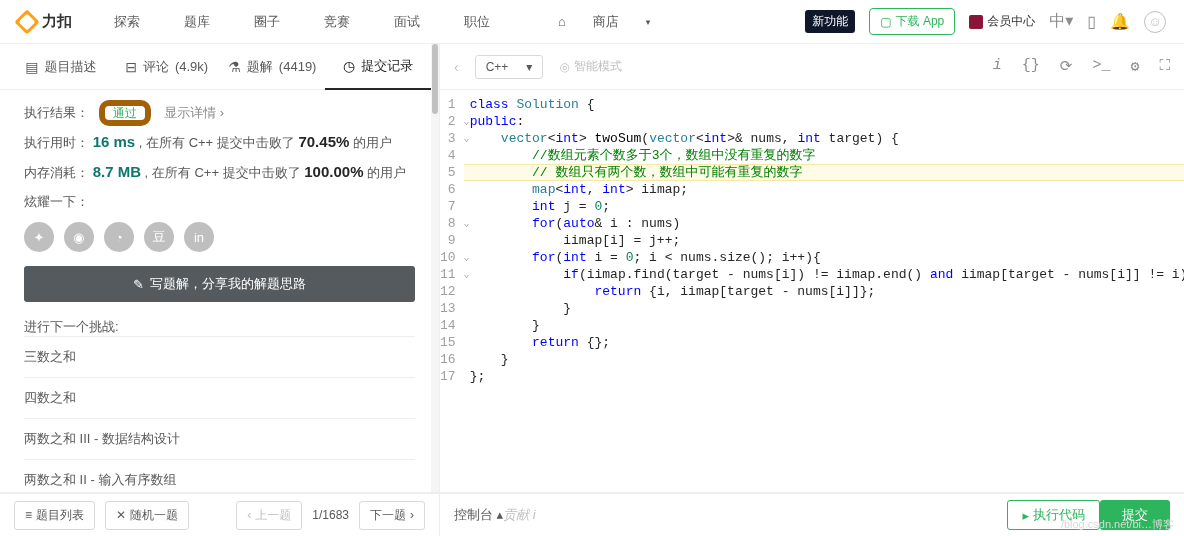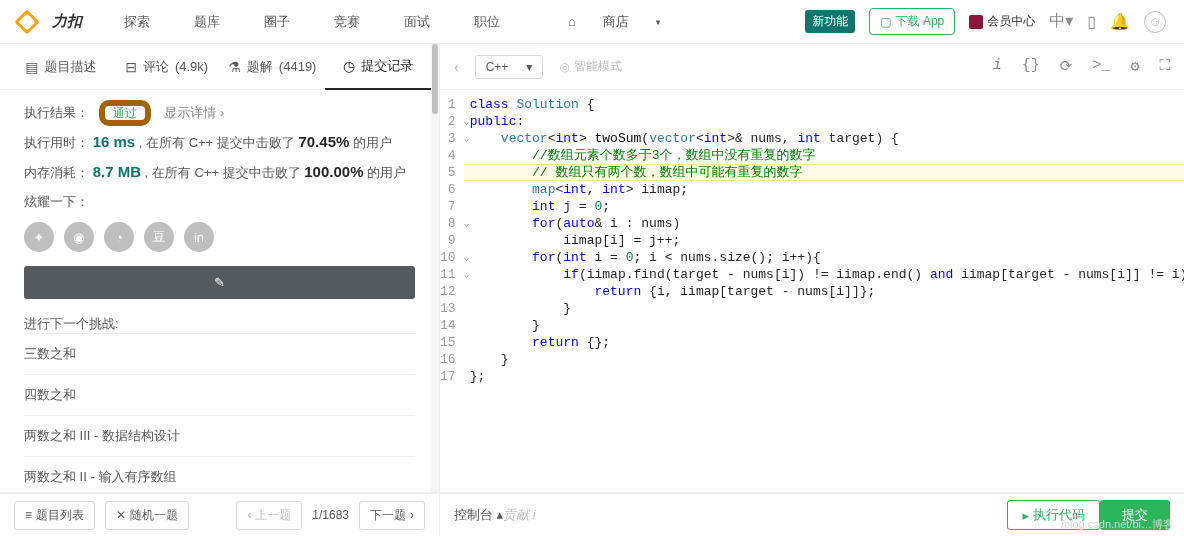--- a/index.html
+++ b/index.html
@@ -1,28 +1,28 @@
 <!DOCTYPE html>
 <html><head>
 <meta charset="utf-8">
 <style>
 * { margin: 0; padding: 0; box-sizing: border-box; }
 body { font-family: -apple-system, "Helvetica Neue", Arial, sans-serif; font-size: 13px; color: #262626; background: #fff; width: 1184px; height: 536px; overflow: hidden; position: relative; }
 
 
 .topnav { height: 44px; border-bottom: 1px solid #eee; display: flex; align-items: center; padding: 0 18px; }
-.logo { display: flex; align-items: center; gap: 16px; margin-right: 18px; font-style: italic; }
+.logo { display: flex; align-items: center; gap: 6px; margin-right: 18px; }
 .logo-icon { width: 18px; height: 18px; background: linear-gradient(135deg,#FFA116,#FFA116); border-radius: 3px; transform: rotate(45deg); position: relative; }
 .logo-icon::after { content:''; position:absolute; inset:3px; background:#fff; border-radius:2px; }
 .logo-txt { font-weight: 700; font-size: 15px; color:#333; }
 .nav-links { display: flex; gap: 20px; }
 .nav-links span { color: #595959; cursor: pointer; margin-left: 24px; }
 .nav-links .shop { color: #FFA116; display:flex; align-items:center; gap:3px;}
 .nav-right { margin-left: auto; display: flex; align-items: center; gap: 14px; }
-.badge-green { background:#0f766e; color:#fff; font-size:12px; padding:3px 7px; border-radius:3px; }
+.badge-green { background:#0f172a; color:#fff; font-size:12px; padding:3px 7px; border-radius:3px; }
 .btn-outline-green { border:1px solid #2db55d; color:#2db55d; padding:4px 10px; border-radius:4px; display:flex; align-items:center; gap:4px; font-size:12px; }
 .vip { color:#333; display:flex; align-items:center; gap:4px; font-size:12px; }
 .vip-ico { width:14px; height:14px; background:#8a1538; border-radius:2px; display:inline-block; position:relative; }
 .nav-ico { color:#8c8c8c; font-size:16px; }
 .avatar-ico { width:22px; height:22px; border:1.5px solid #bfbfbf; border-radius:50%; display:inline-flex; align-items:center; justify-content:center; color:#bfbfbf; font-size:13px;}
 
 
 .split { display:flex; height: calc(100% - 44px - 44px); }
 .left { width: 440px; border-right:1px solid #eee; display:flex; flex-direction:column; position:relative; overflow:hidden; }
 .left-scroll-ind { position:absolute; right:0; top:0; width:8px; height:100%; background:#f5f5f5; }
@@ -167,20 +167,21 @@
       <div class="row">炫耀一下：</div>
       <div class="share-icons">
         <span class="circ">✦</span>
         <span class="circ">◉</span>
         <span class="circ">◔</span>
         <span class="circ">豆</span>
         <span class="circ">in</span>
       </div>
       <div class="big-btn">
           <span>✎</span>
+          <span>写题解，分享我的解题思路</span>
         </div>
       <div class="next-ch">进行下一个挑战:</div>
       <div class="ch-item">三数之和</div>
       <div class="ch-item">四数之和</div>
       <div class="ch-item">两数之和 III - 数据结构设计</div>
       <div class="ch-item">两数之和 II - 输入有序数组</div>
     </div>
     <div class="left-scroll-ind"></div>
   </div>
 

